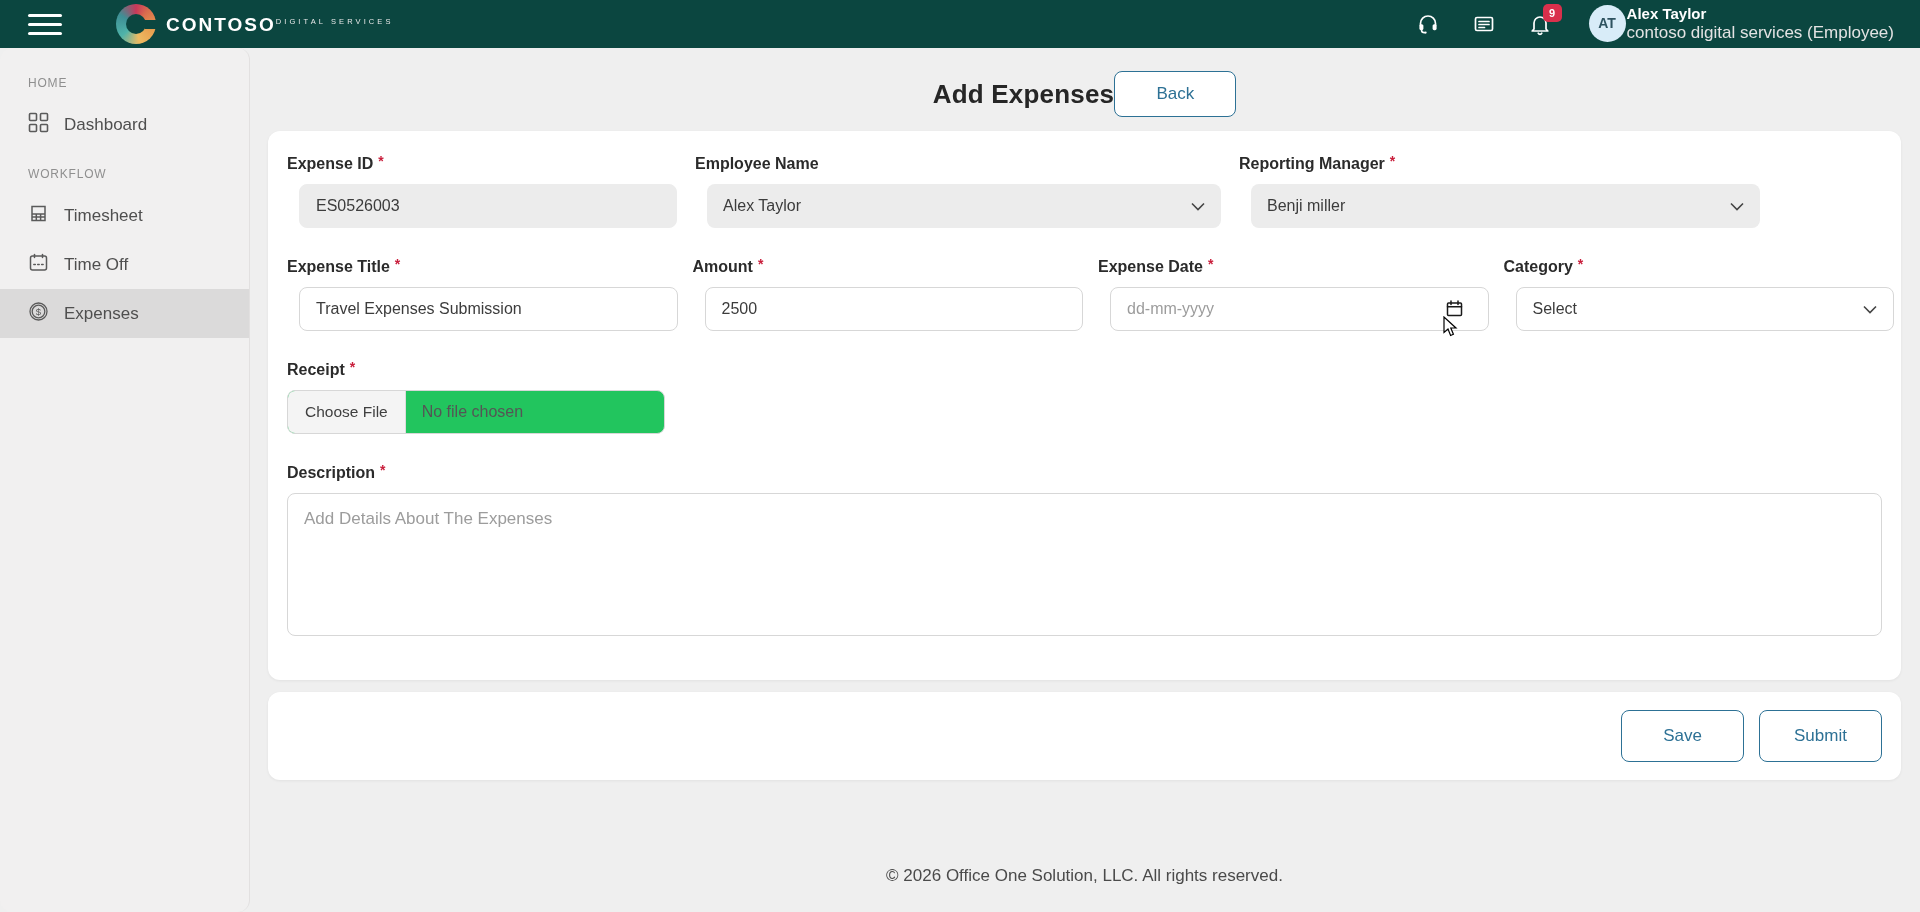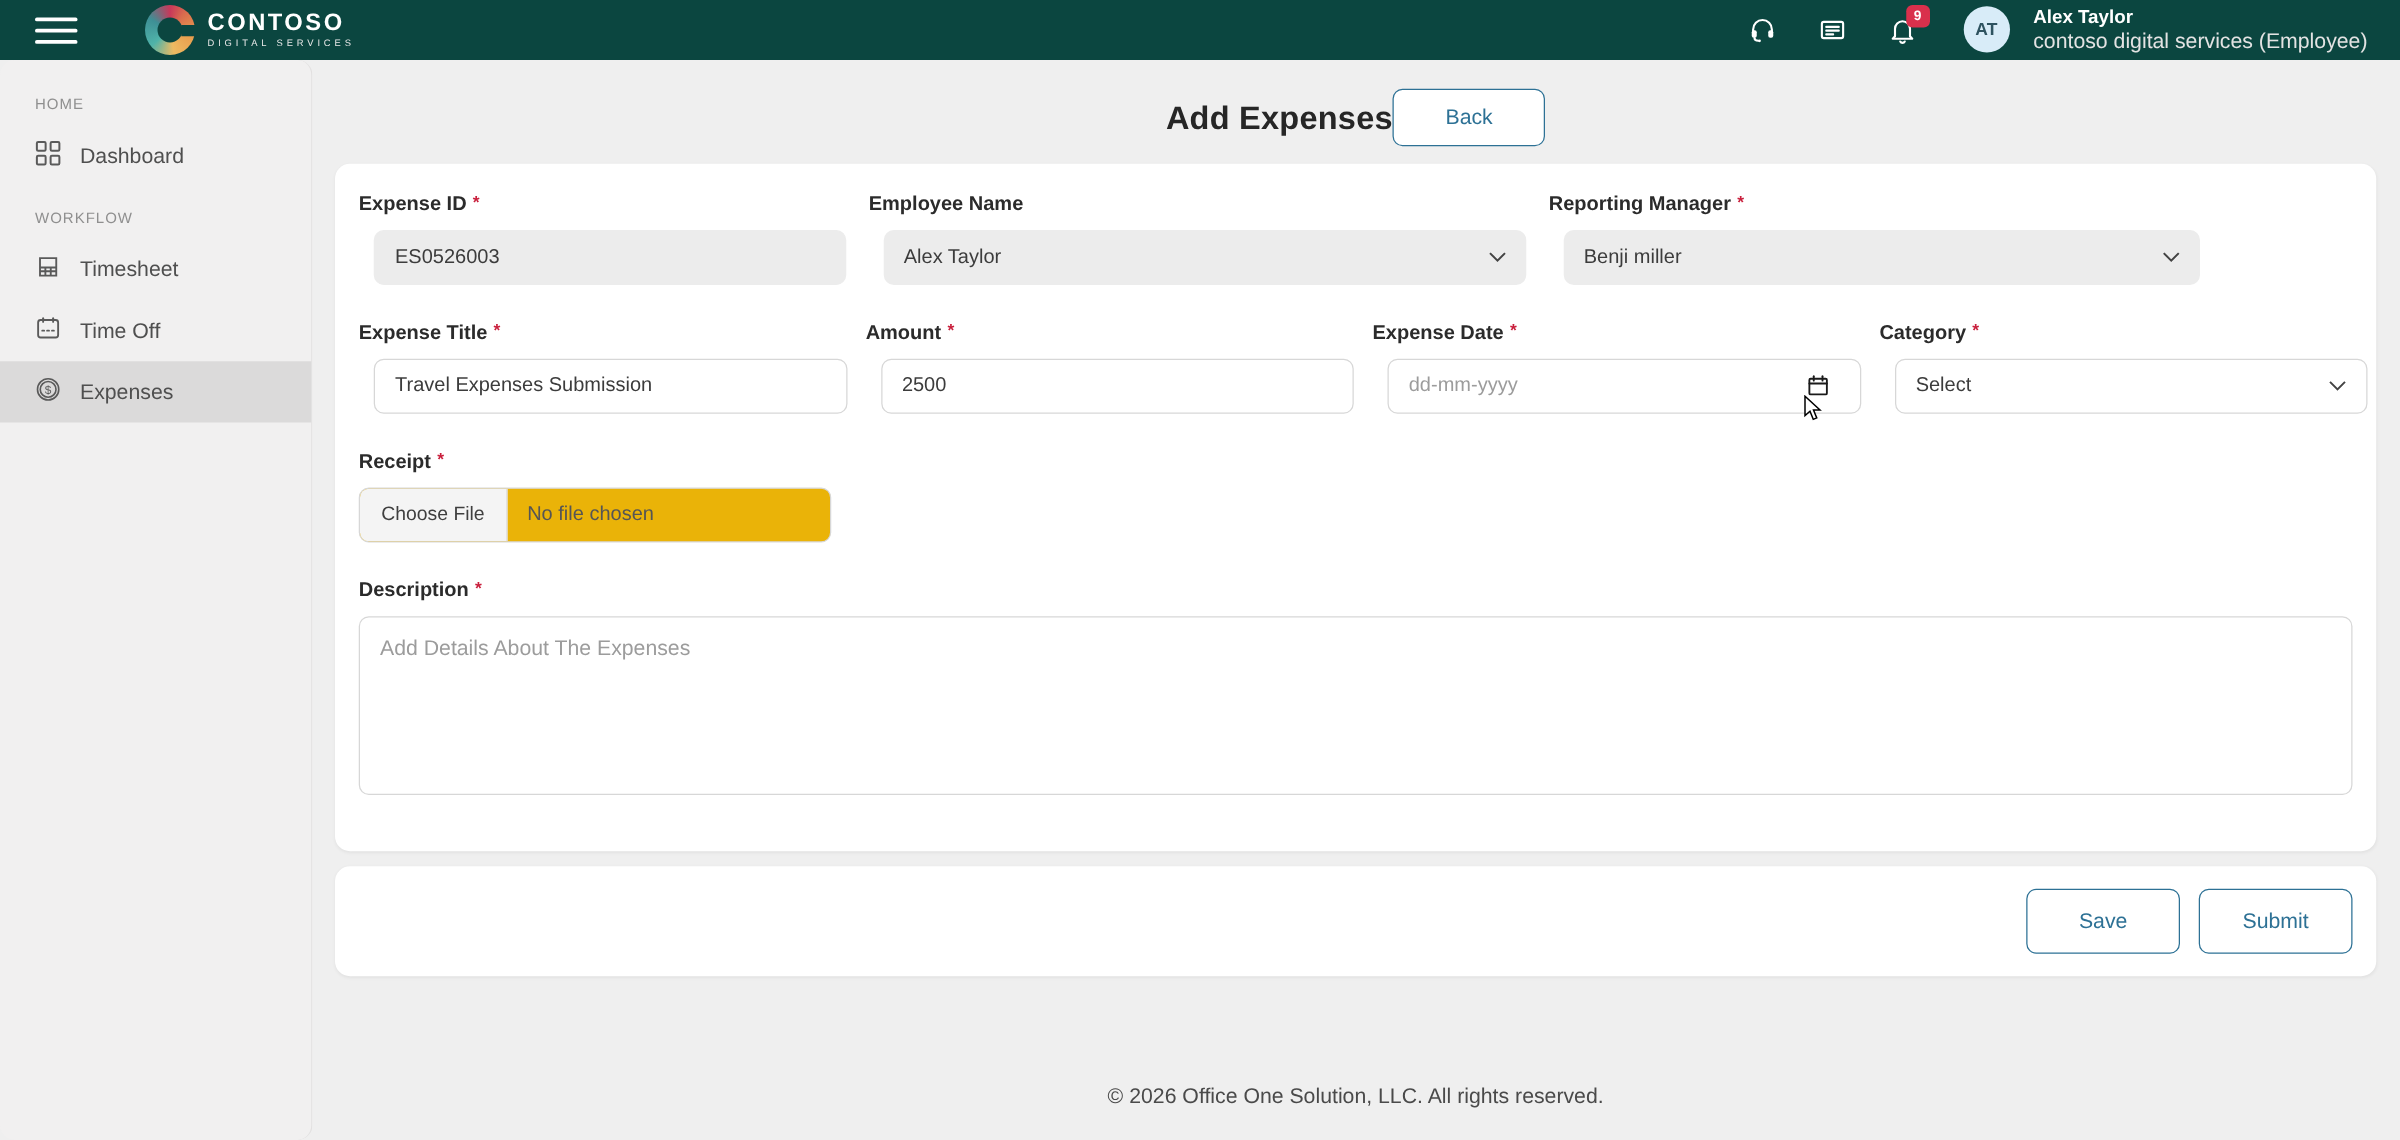--- a/index.html
+++ b/index.html
@@ -7,29 +7,29 @@
 
   
   .topbar { height:48px; background:#0B4640; display:flex; align-items:center; padding:0 26px 0 28px; position:relative; z-index:5; }
   .hamburger { width:34px; display:flex; flex-direction:column; gap:6px; cursor:pointer; margin-right:54px; }
   .hamburger span { display:block; height:3px; background:#FFFFFF; border-radius:2px; }
   .brand { display:flex; align-items:center; gap:10px; }
   .logo-c { position:relative; width:40px; height:40px; border-radius:50%;
     background:conic-gradient(from 230deg, #4FB3A9 0deg, #3E8F95 70deg, #C8385A 130deg, #D96B4E 170deg, #E89B4C 230deg, #EDBA62 300deg, #4FB3A9 360deg); }
   .logo-c::after { content:""; position:absolute; left:10px; top:10px; width:20px; height:20px; border-radius:50%; background:#0B4640; }
   .logo-c::before { content:""; position:absolute; right:-2px; top:16px; width:13px; height:9px; background:#0B4640; z-index:2; }
-  .brand-text { display:flex; flex-direction:column; line-height:1; }
+  .brand-text { display:flex; line-height:1; }
   .brand-name { color:#FFFFFF; font-size:19px; font-weight:bold; letter-spacing:2px; }
   .brand-tagline { color:#E8E8E8; font-size:7.5px; font-weight:normal; letter-spacing:3.1px; margin-top:3px; }
 
   .topbar-right { margin-left:auto; display:flex; align-items:center; gap:30px; }
   .tb-icon { width:26px; height:26px; display:flex; align-items:center; justify-content:center; cursor:pointer; position:relative; }
   .badge { position:absolute; top:-7px; right:-9px; min-width:19px; height:18px; background:#D9304C; color:#fff; font-size:11px; font-weight:bold;
     border-radius:5px; display:flex; align-items:center; justify-content:center; padding:0 4px; }
-  .userbox { display:flex; align-items:flex-start; gap:19px; margin-left:6px; cursor:pointer; }
+  .userbox { display:flex; align-items:flex-start; gap:1px; margin-left:6px; cursor:pointer; }
   .avatar { width:37px; height:37px; border-radius:50%; background:#D8ECF8; color:#2E5360; font-size:14px; font-weight:bold;
     display:flex; align-items:center; justify-content:center; }
   .user-name { color:#FFFFFF; font-size:15px; font-weight:bold; line-height:1.2; }
   .user-org { color:#E3E3E3; font-size:17px; line-height:1.2; }
 
   
   .layout { display:flex; height:864px; }
   .sidebar { width:250px; background:#F1F0F0; border-right:1px solid #E2E0E0; padding-top:10px; flex-shrink:0;border-radius:12px; }
   .side-section-label { padding:18px 28px 10px 28px; font-size:12px; color:#8F8F8F; letter-spacing:0.8px; }
   .side-item { height:49px; display:flex; align-items:center; gap:15px; padding-left:28px; color:#4F4F4F; font-size:17px; cursor:pointer; }
@@ -56,21 +56,21 @@
   .ctrl-readonly { background:#ECECEC; border:1px solid #ECECEC; }
   .ctrl-select-gray { background:#ECECEC; justify-content:space-between; cursor:pointer; }
   .ctrl-white { background:#FFFFFF; border:1px solid #D7D7D7; }
   .ctrl-select-white { justify-content:space-between; cursor:pointer; }
   input.ctrl { font-family:"Liberation Sans", sans-serif; outline:none; }
   input.ctrl::placeholder, textarea::placeholder { color:#9C9C9C; }
   .date-wrap { position:relative; }
   .date-wrap input { padding-right:44px; }
   .cal-btn { position:absolute; right:14px; top:13px; cursor:pointer; }
 
-  .file-ctrl { width:378px; height:44px; border:1px solid #D7D7D7; border-radius:8px; display:flex; align-items:stretch; overflow:hidden; background:#eab308; margin-bottom:30px; }
+  .file-ctrl { width:378px; height:44px; border:1px solid #D7D7D7; border-radius:8px; display:flex; align-items:stretch; overflow:hidden; background:#22c55e; margin-bottom:30px; }
   .file-btn { background:#F4F4F4; border-right:1px solid #DCDCDC; display:flex; align-items:center; padding:0 17px; font-size:15.5px; color:#3F3F3F; cursor:pointer; }
   .file-status { display:flex; align-items:center; padding:0 16px; font-size:16px; color:#555; }
 
   textarea.desc { width:100%; height:143px; border:1px solid #D7D7D7; border-radius:8px; resize:none; padding:15px 16px; font-size:17px;
     font-family:"Liberation Sans", sans-serif; color:#3C3C3C; outline:none; }
 
   
   .actions-card { margin-top:12px; height:88px; display:flex; align-items:center; justify-content:flex-end; gap:15px; padding-right:19px; }
   .action-btn { width:123px; height:52px; }
 

